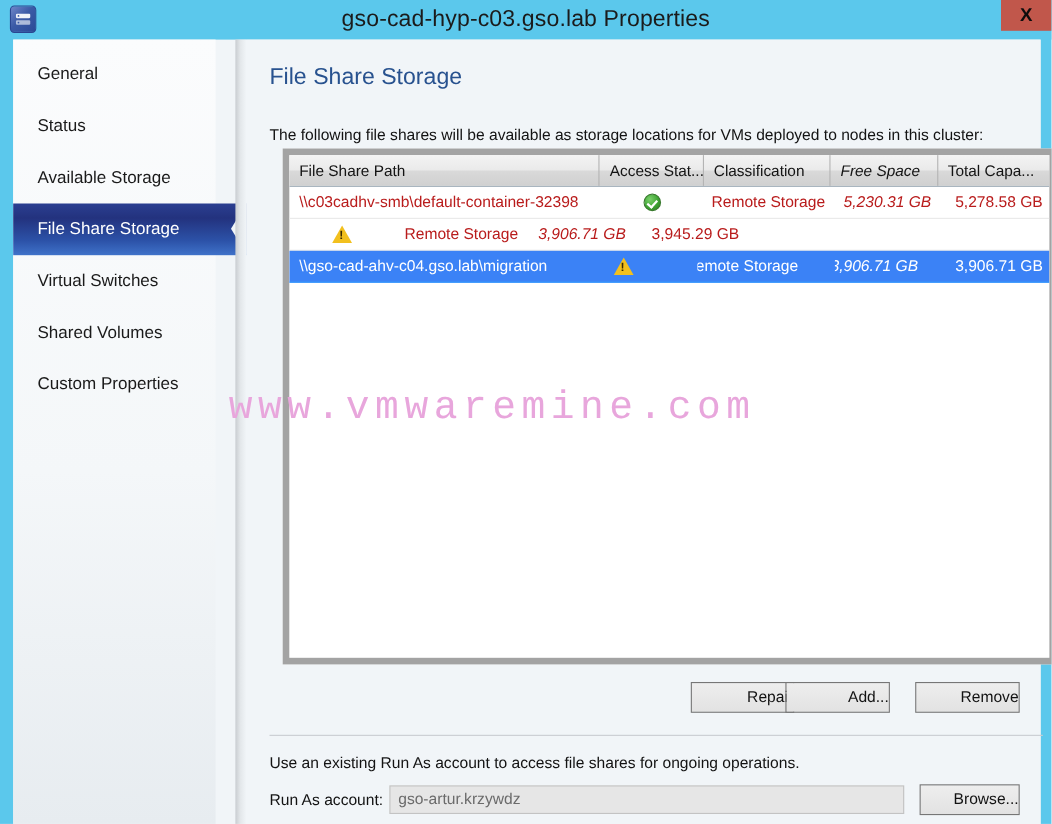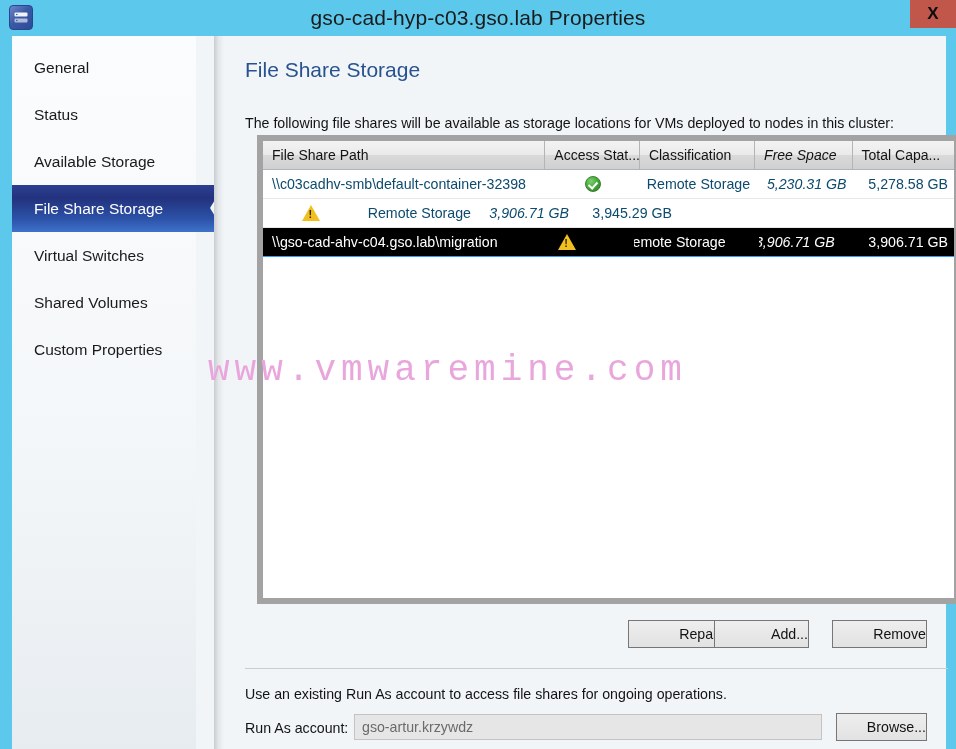--- a/index.html
+++ b/index.html
@@ -174,25 +174,25 @@
   .c2 { width: 117px; }
   .c3 { width: 99px; font-style: italic; }
   .c4 { width: 103px; }
 
   .grid-row {
     display: flex;
     height: 29px;
     border-bottom: 1px solid #e8e8e8;
     cursor: pointer;
   }
-  .grid-row.selected { background: #000000; color: #ffffff; border-bottom-color:#3399ff;gap:28px; }
+  .grid-row.selected { background: #3b82f6; color: #ffffff; border-bottom-color:#3399ff;gap:28px; }
 
   .gc {
     font-size: 14.2px;
-    color: #0c4a6e;
+    color: #b91c1c;
     display: flex;
     align-items: center;
     white-space: nowrap;
     overflow: hidden;
   }
   .grid-row.selected .gc { color: #ffffff; }
   .gc.path { padding-left: 9px; }
   .gc.icon { justify-content: center; }
   .gc.num  { justify-content: flex-end; padding-right: 6px; }
   .gc.cls  { justify-content: flex-end; padding-right: 5px; }

